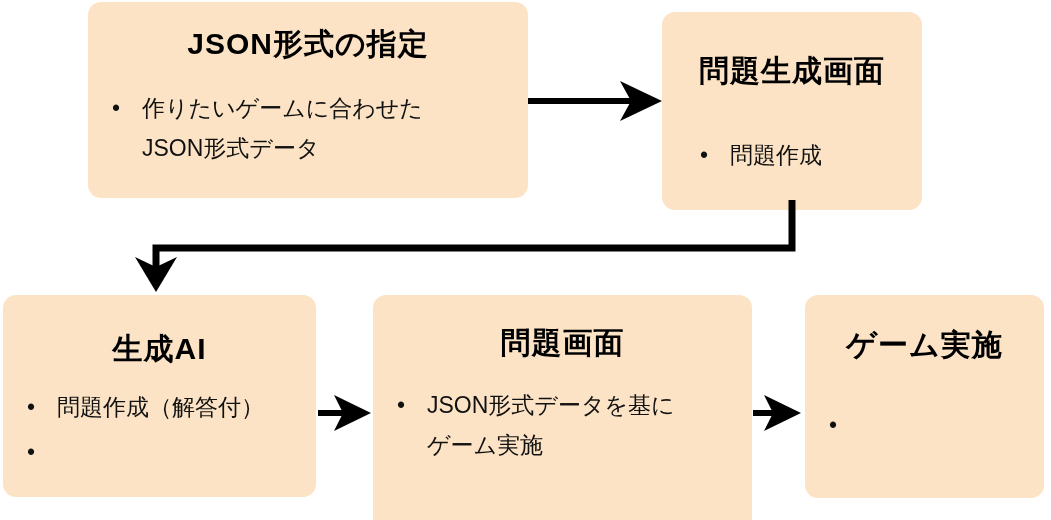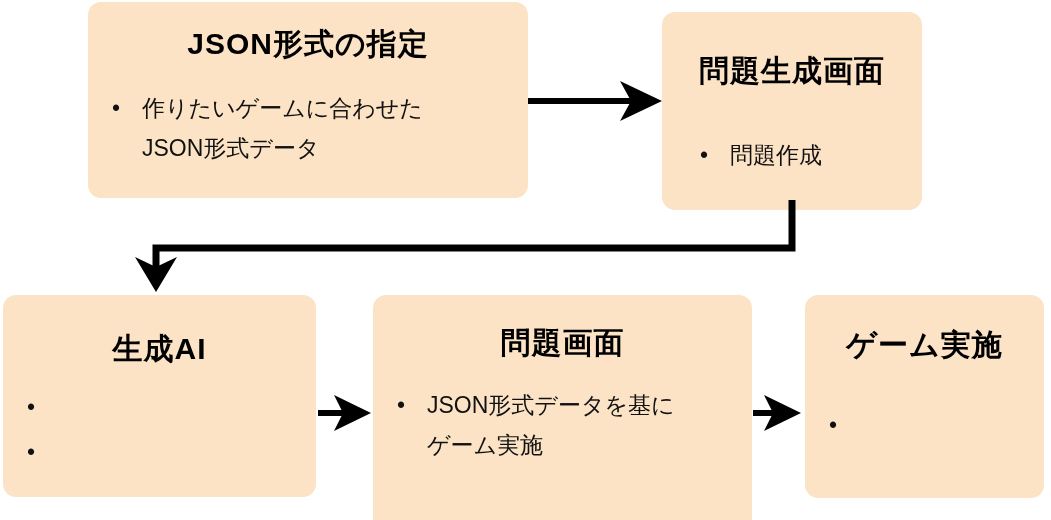--- a/index.html
+++ b/index.html
@@ -87,20 +87,21 @@
         <span class="bullet-text">問題作成</span>
       </li>
     </ul>
   </div>
 
   <div class="box b3" style="background: rgb(252, 227, 197);">
     <div class="box-title">生成AI</div>
     <ul class="bullets">
       <li>
         <span class="marker">•</span>
+        <span class="bullet-text">問題作成（解答付）</span>
       </li>
       <li>
         <span class="marker">•</span>
       </li>
     </ul>
   </div>
 
   <div class="box b4" style="background: rgb(252, 227, 197);">
     <div class="box-title">問題画面</div>
     <ul class="bullets">

